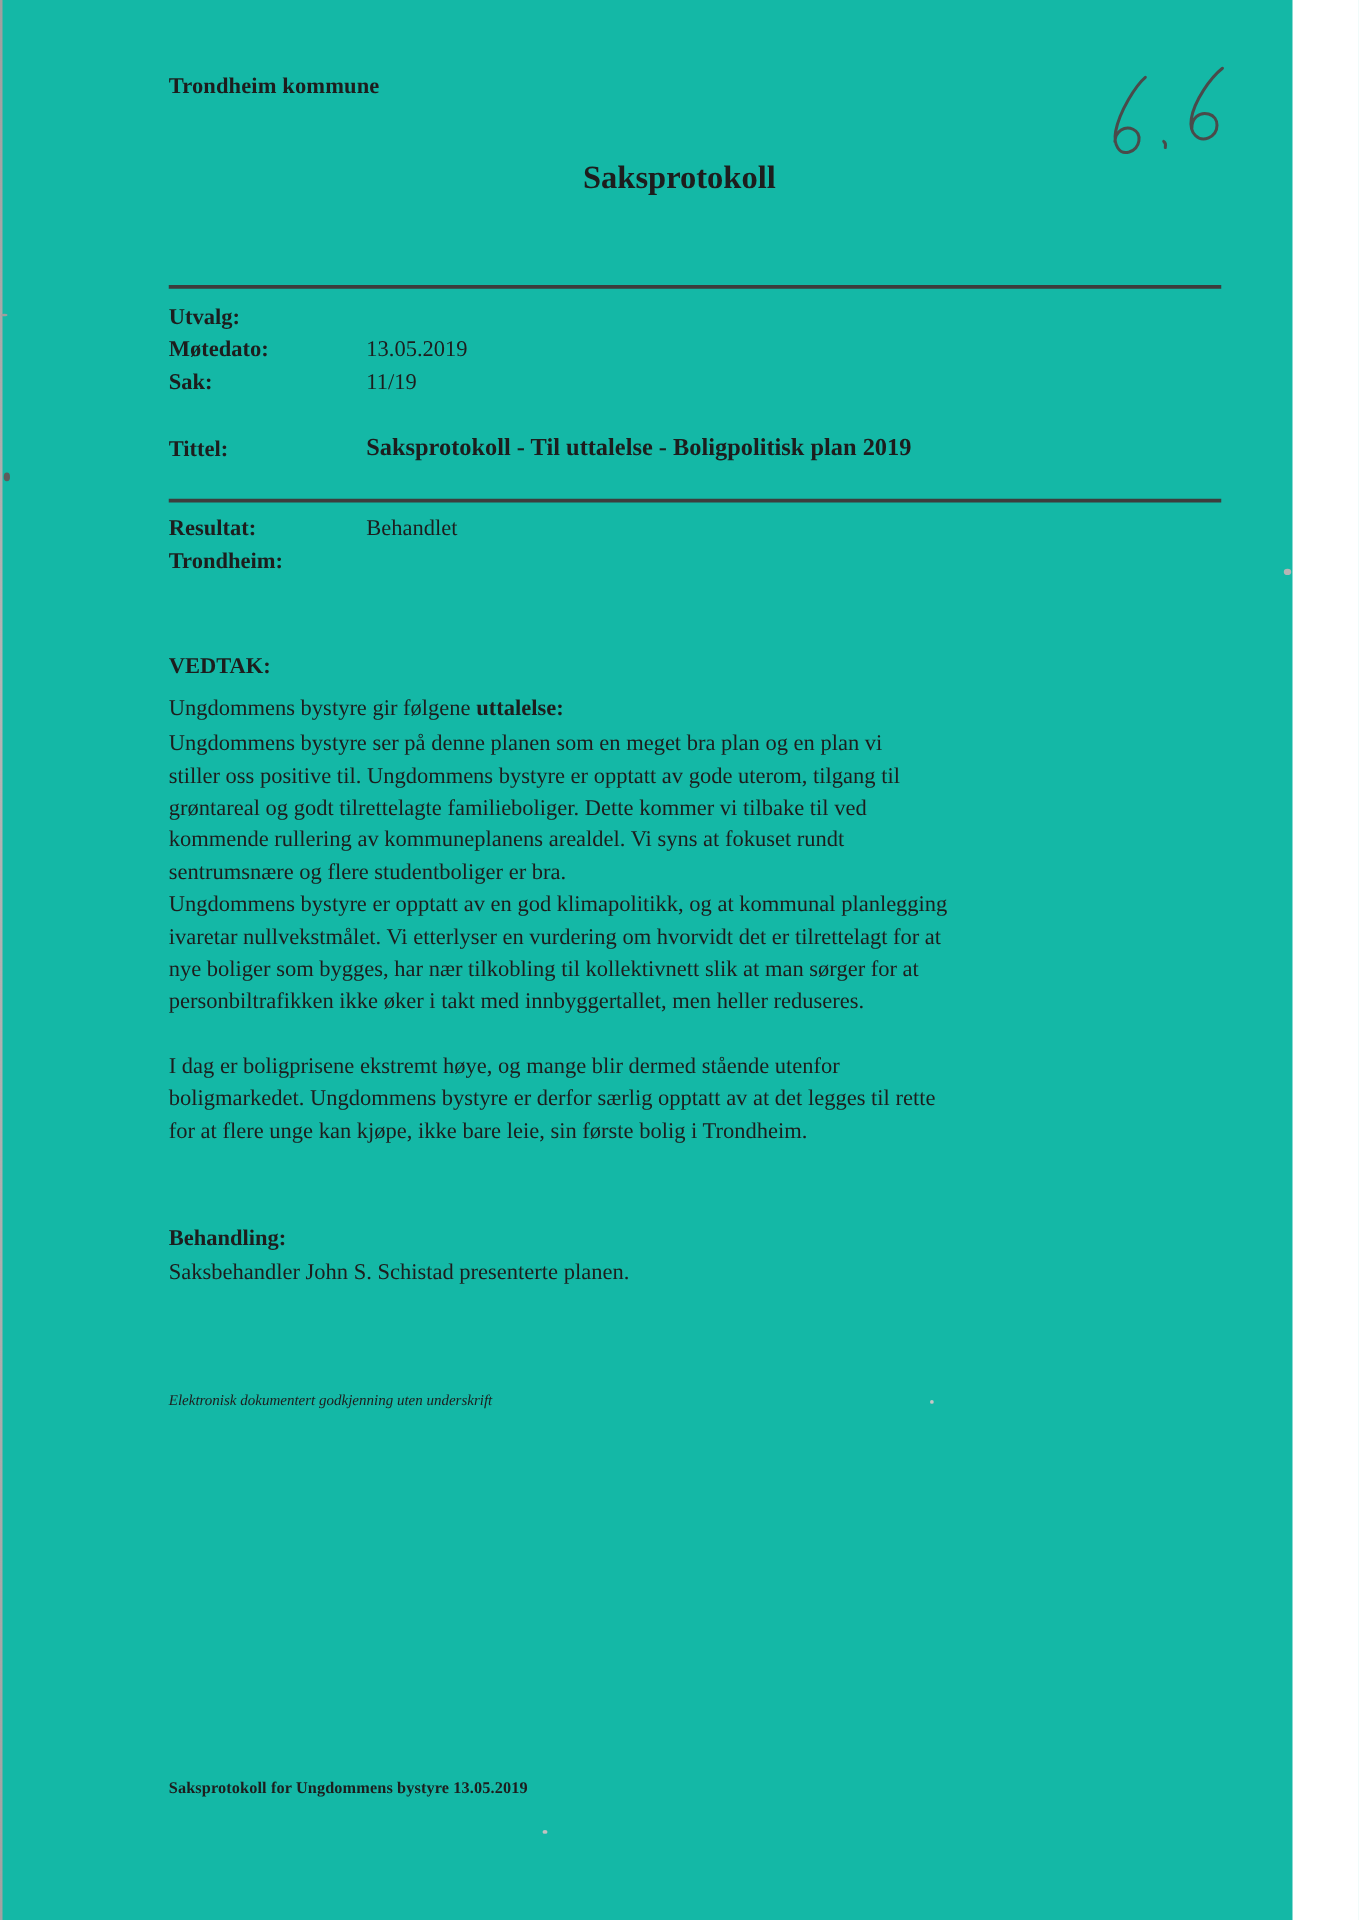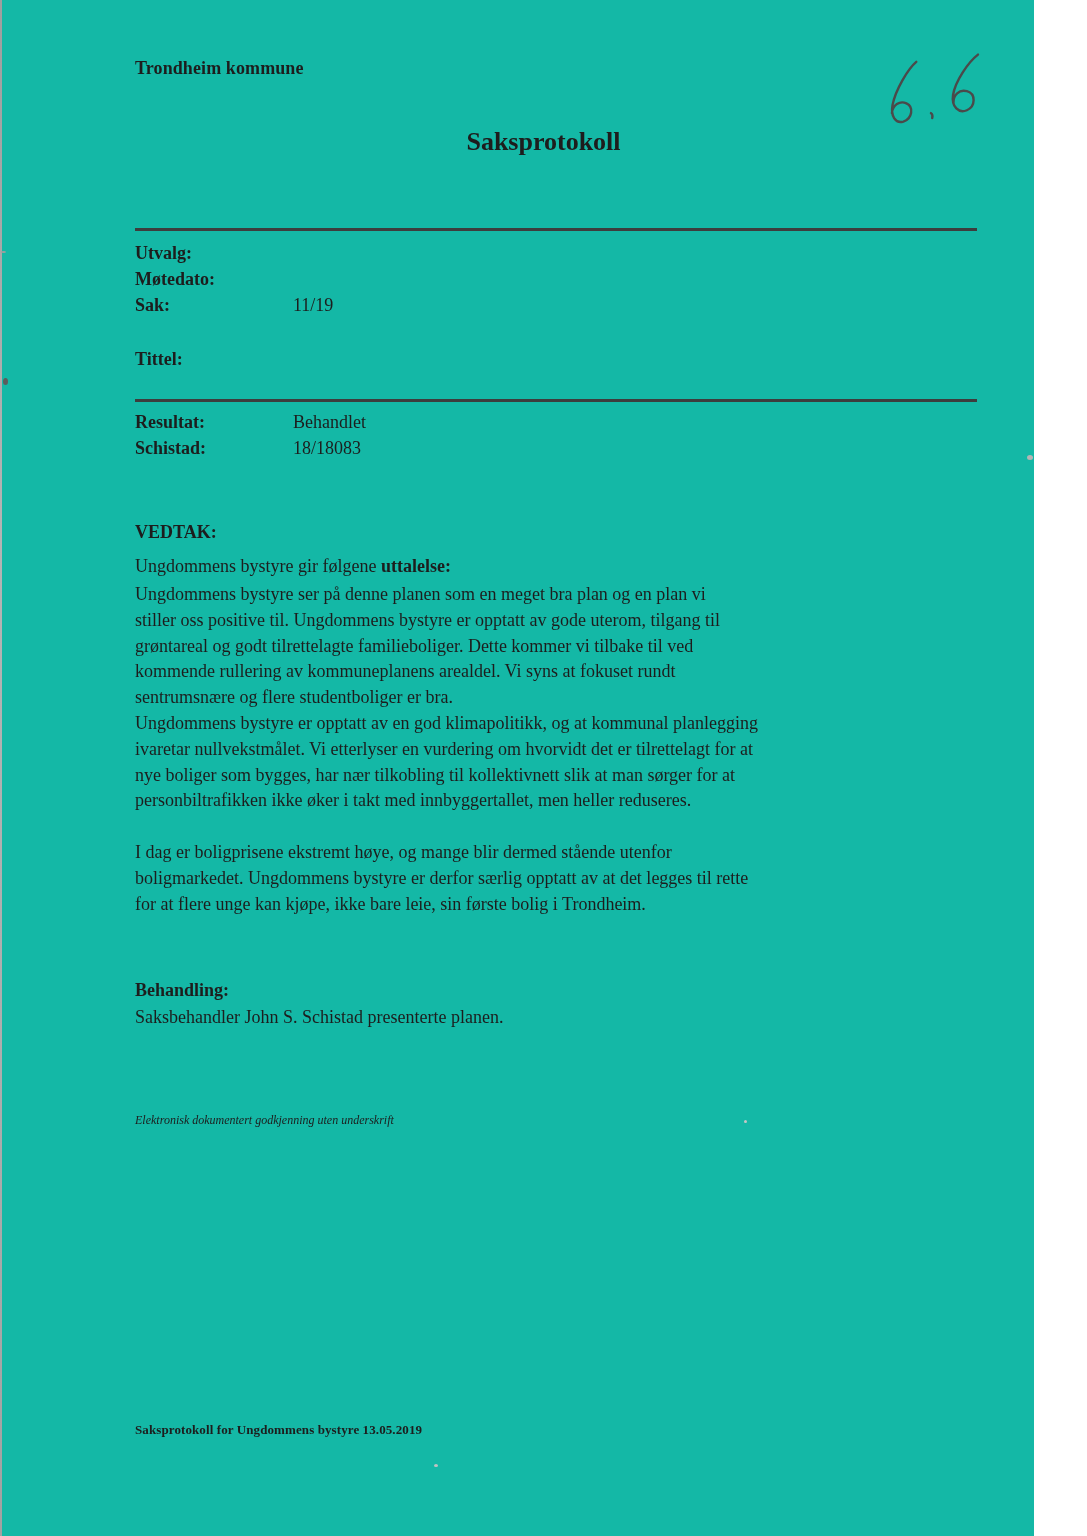--- a/index.html
+++ b/index.html
@@ -169,36 +169,37 @@
   </div>
 
   <div class="doc-title">Saksprotokoll</div>
 
   <div class="meta">
     <div class="meta-row meta-first">
       <span class="lbl">Utvalg:</span>
     </div>
     <div class="meta-row">
       <span class="lbl">Møtedato:</span>
+      <span class="val">13.05.2019</span>
     </div>
     <div class="meta-row">
       <span class="lbl">Sak:</span>
       <span class="val">11/19</span>
     </div>
     <div class="meta-row meta-title-row">
       <span class="lbl">Tittel:</span>
+      <span class="val">Saksprotokoll - Til uttalelse - Boligpolitisk plan 2019</span>
     </div>
     <div class="meta-divider">
       <div class="meta-row">
         <span class="lbl">Resultat:</span>
         <span class="val">Behandlet</span>
       </div>
       <div class="meta-row">
-        <span class="lbl">Schistad:</span>
-        <span class="val">18/18083</span>
+        <span class="lbl">Trondheim:</span>
       </div>
     </div>
   </div>
 
   <div class="heading-bold vedtak-heading">VEDTAK:</div>
   <div class="vedtak-intro">
     <span>Ungdommens bystyre gir følgene </span><span class="bold-part">uttalelse:</span>
   </div>
 
   <div class="body-para para-1">Ungdommens bystyre ser på denne planen som en meget bra plan og en plan vi

